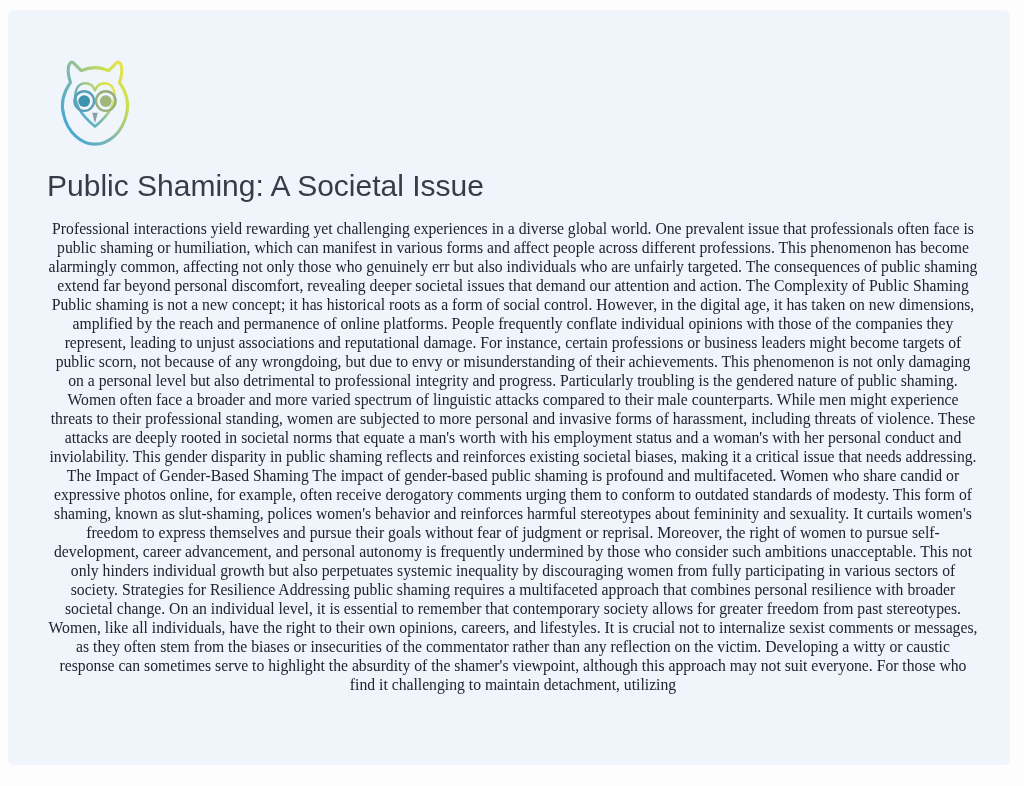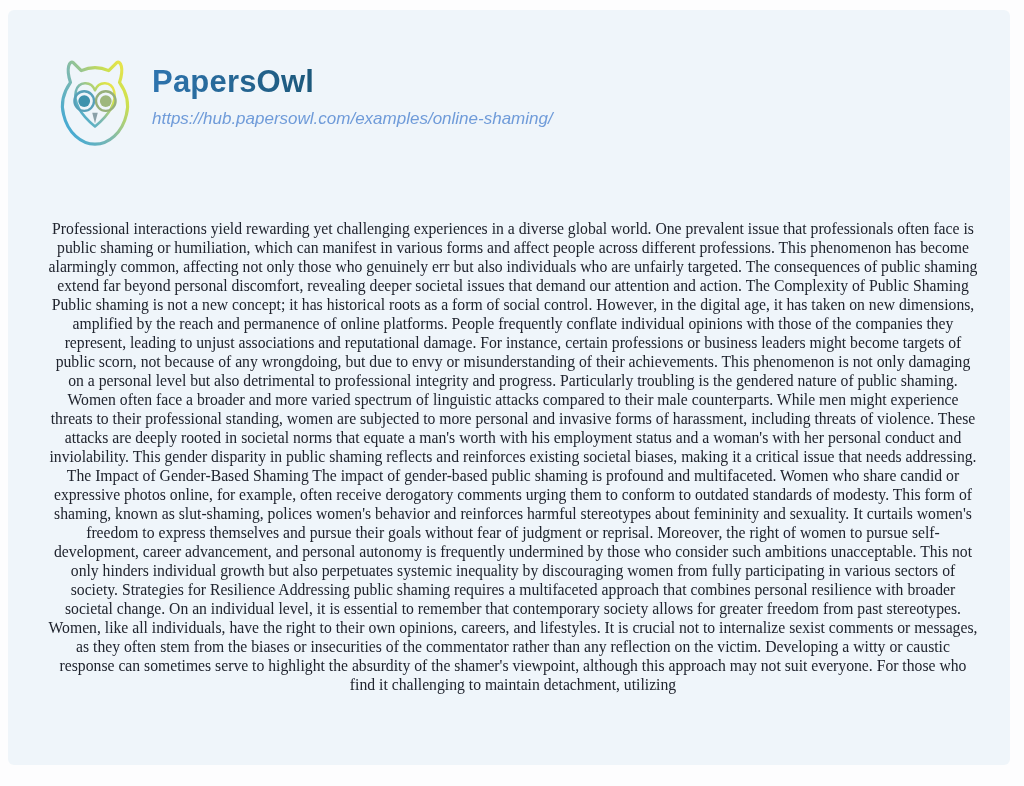--- a/index.html
+++ b/index.html
@@ -97,21 +97,18 @@
       <circle cx="39" cy="47" r="10" fill="none" stroke="#57a0b8" stroke-width="2.4"></circle>
       <circle cx="39" cy="47" r="6" fill="#3e92ad"></circle>
 
       <circle cx="61" cy="47" r="10" fill="none" stroke="#97b07a" stroke-width="2.4"></circle>
       <circle cx="61" cy="47" r="6" fill="#9eb77c"></circle>
 
       <path d="M 47.2 59 L 52.8 59 L 50 70 Z" fill="#8aa0a8"></path>
     </svg>
   </div>
 
-  <div class="brand-block">
-    <div class="brand">PapersOwl</div>
-    <div class="url">https://hub.papersowl.com/examples/online-shaming/</div>
-  </div>
 
+  <h1 class="doc-title">Public Shaming: A Societal Issue</h1>
 
   <p class="doc-body">Professional interactions yield rewarding yet challenging experiences in a diverse global world. One prevalent issue that professionals often face is public shaming or humiliation, which can manifest in various forms and affect people across different professions. This phenomenon has become alarmingly common, affecting not only those who genuinely err but also individuals who are unfairly targeted. The consequences of public shaming extend far beyond personal discomfort, revealing deeper societal issues that demand our attention and action. The Complexity of Public Shaming Public shaming is not a new concept; it has historical roots as a form of social control. However, in the digital age, it has taken on new dimensions, amplified by the reach and permanence of online platforms. People frequently conflate individual opinions with those of the companies they represent, leading to unjust associations and reputational damage. For instance, certain professions or business leaders might become targets of public scorn, not because of any wrongdoing, but due to envy or misunderstanding of their achievements. This phenomenon is not only damaging on a personal level but also detrimental to professional integrity and progress. Particularly troubling is the gendered nature of public shaming. Women often face a broader and more varied spectrum of linguistic attacks compared to their male counterparts. While men might experience threats to their professional standing, women are subjected to more personal and invasive forms of harassment, including threats of violence. These attacks are deeply rooted in societal norms that equate a man's worth with his employment status and a woman's with her personal conduct and inviolability. This gender disparity in public shaming reflects and reinforces existing societal biases, making it a critical issue that needs addressing. The Impact of Gender-Based Shaming The impact of gender-based public shaming is profound and multifaceted. Women who share candid or expressive photos online, for example, often receive derogatory comments urging them to conform to outdated standards of modesty. This form of shaming, known as slut-shaming, polices women's behavior and reinforces harmful stereotypes about femininity and sexuality. It curtails women's freedom to express themselves and pursue their goals without fear of judgment or reprisal. Moreover, the right of women to pursue self-development, career advancement, and personal autonomy is frequently undermined by those who consider such ambitions unacceptable. This not only hinders individual growth but also perpetuates systemic inequality by discouraging women from fully participating in various sectors of society. Strategies for Resilience Addressing public shaming requires a multifaceted approach that combines personal resilience with broader societal change. On an individual level, it is essential to remember that contemporary society allows for greater freedom from past stereotypes. Women, like all individuals, have the right to their own opinions, careers, and lifestyles. It is crucial not to internalize sexist comments or messages, as they often stem from the biases or insecurities of the commentator rather than any reflection on the victim. Developing a witty or caustic response can sometimes serve to highlight the absurdity of the shamer's viewpoint, although this approach may not suit everyone. For those who find it challenging to maintain detachment, utilizing</p>
 
 </div>
 
 </body></html>

